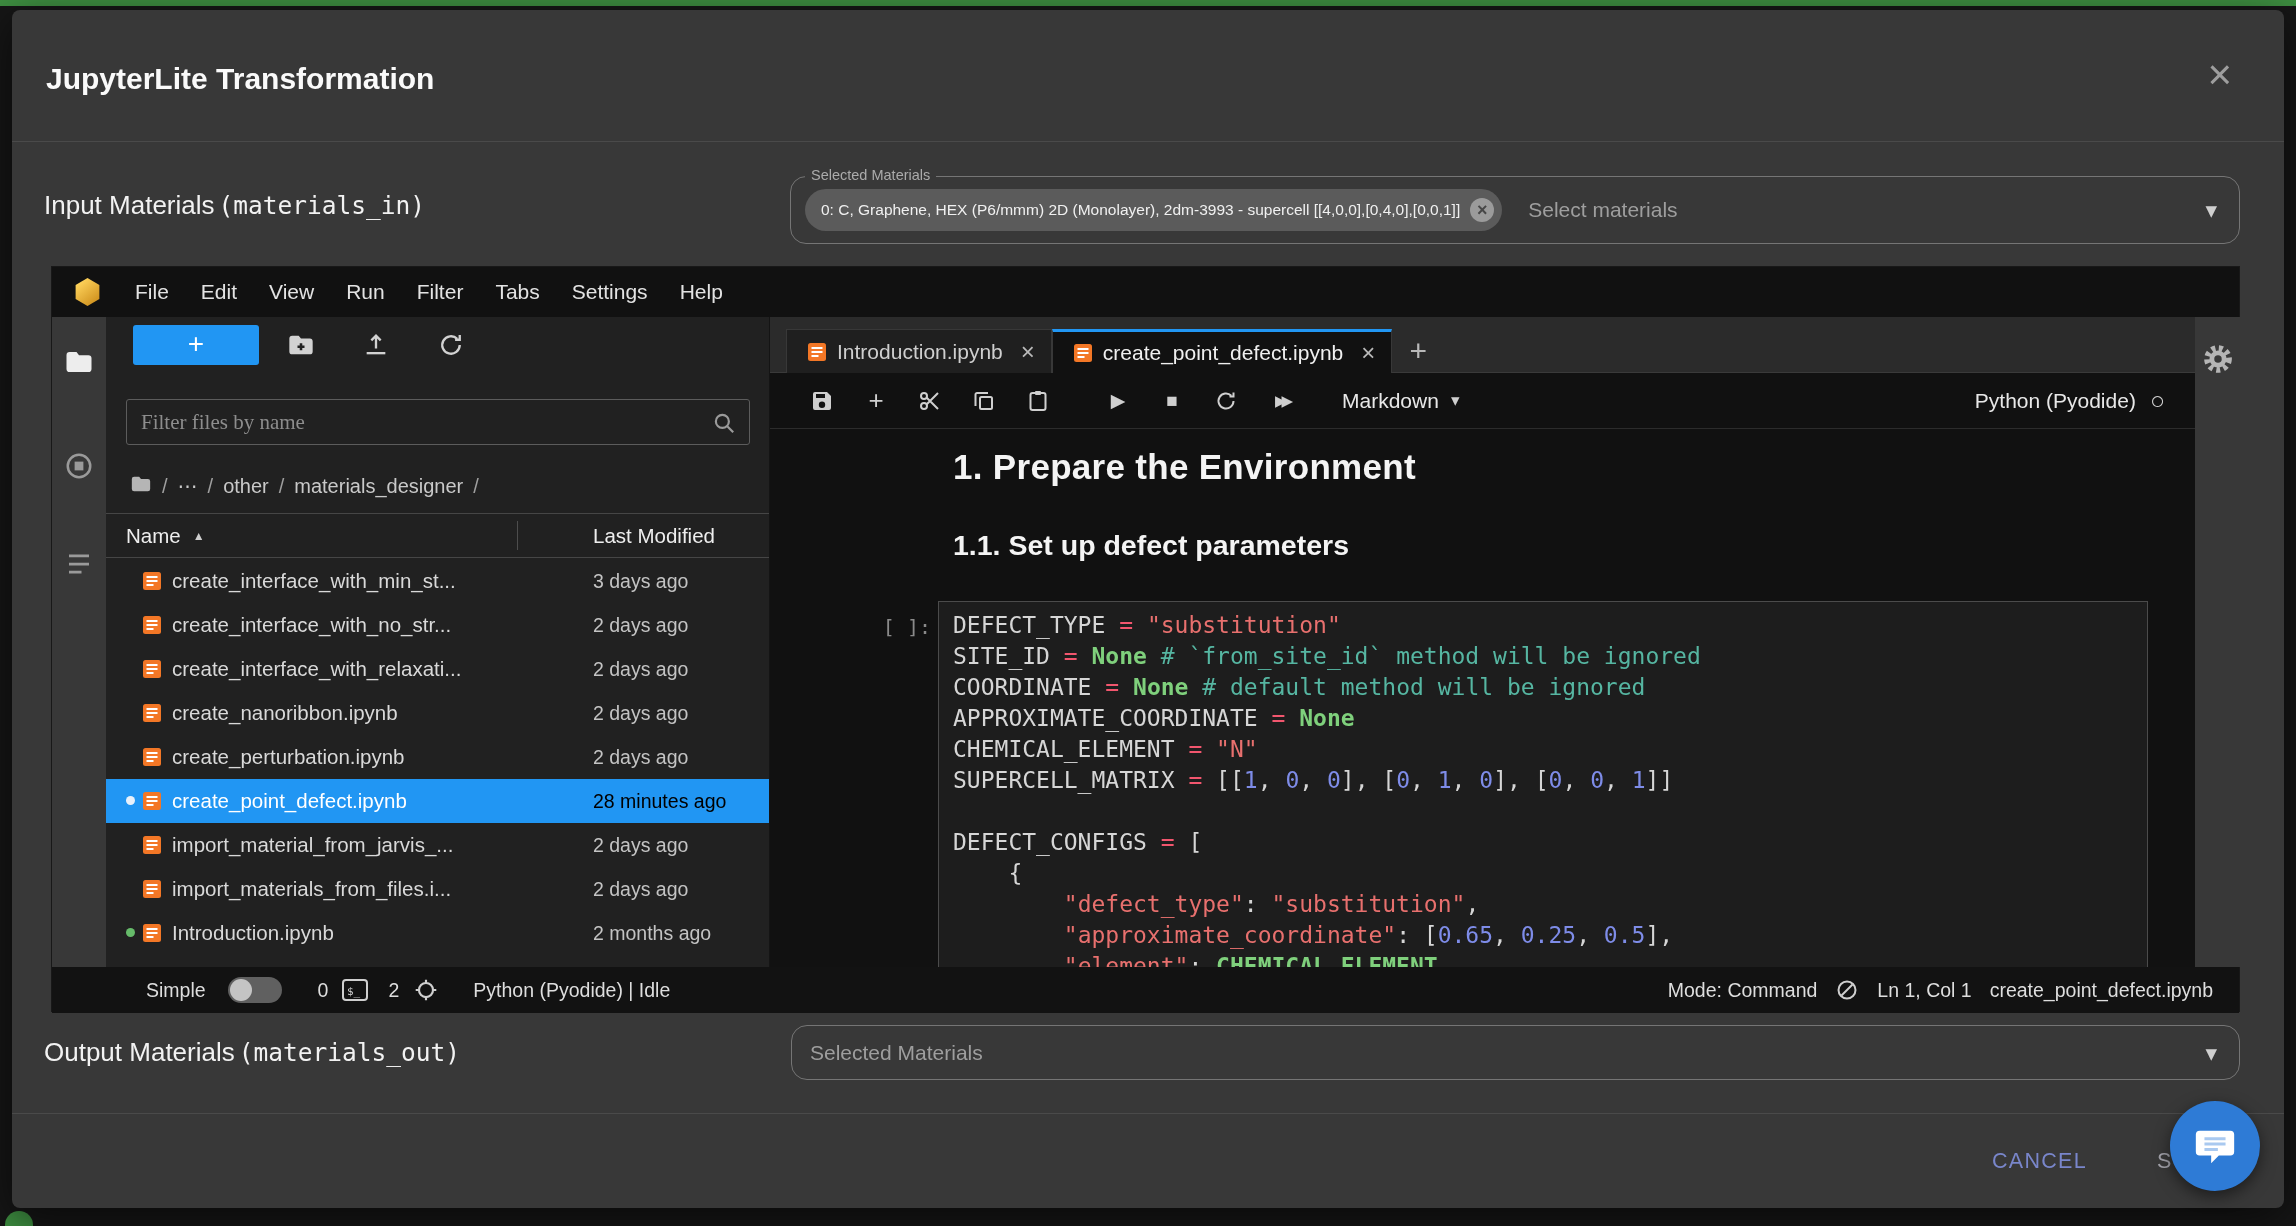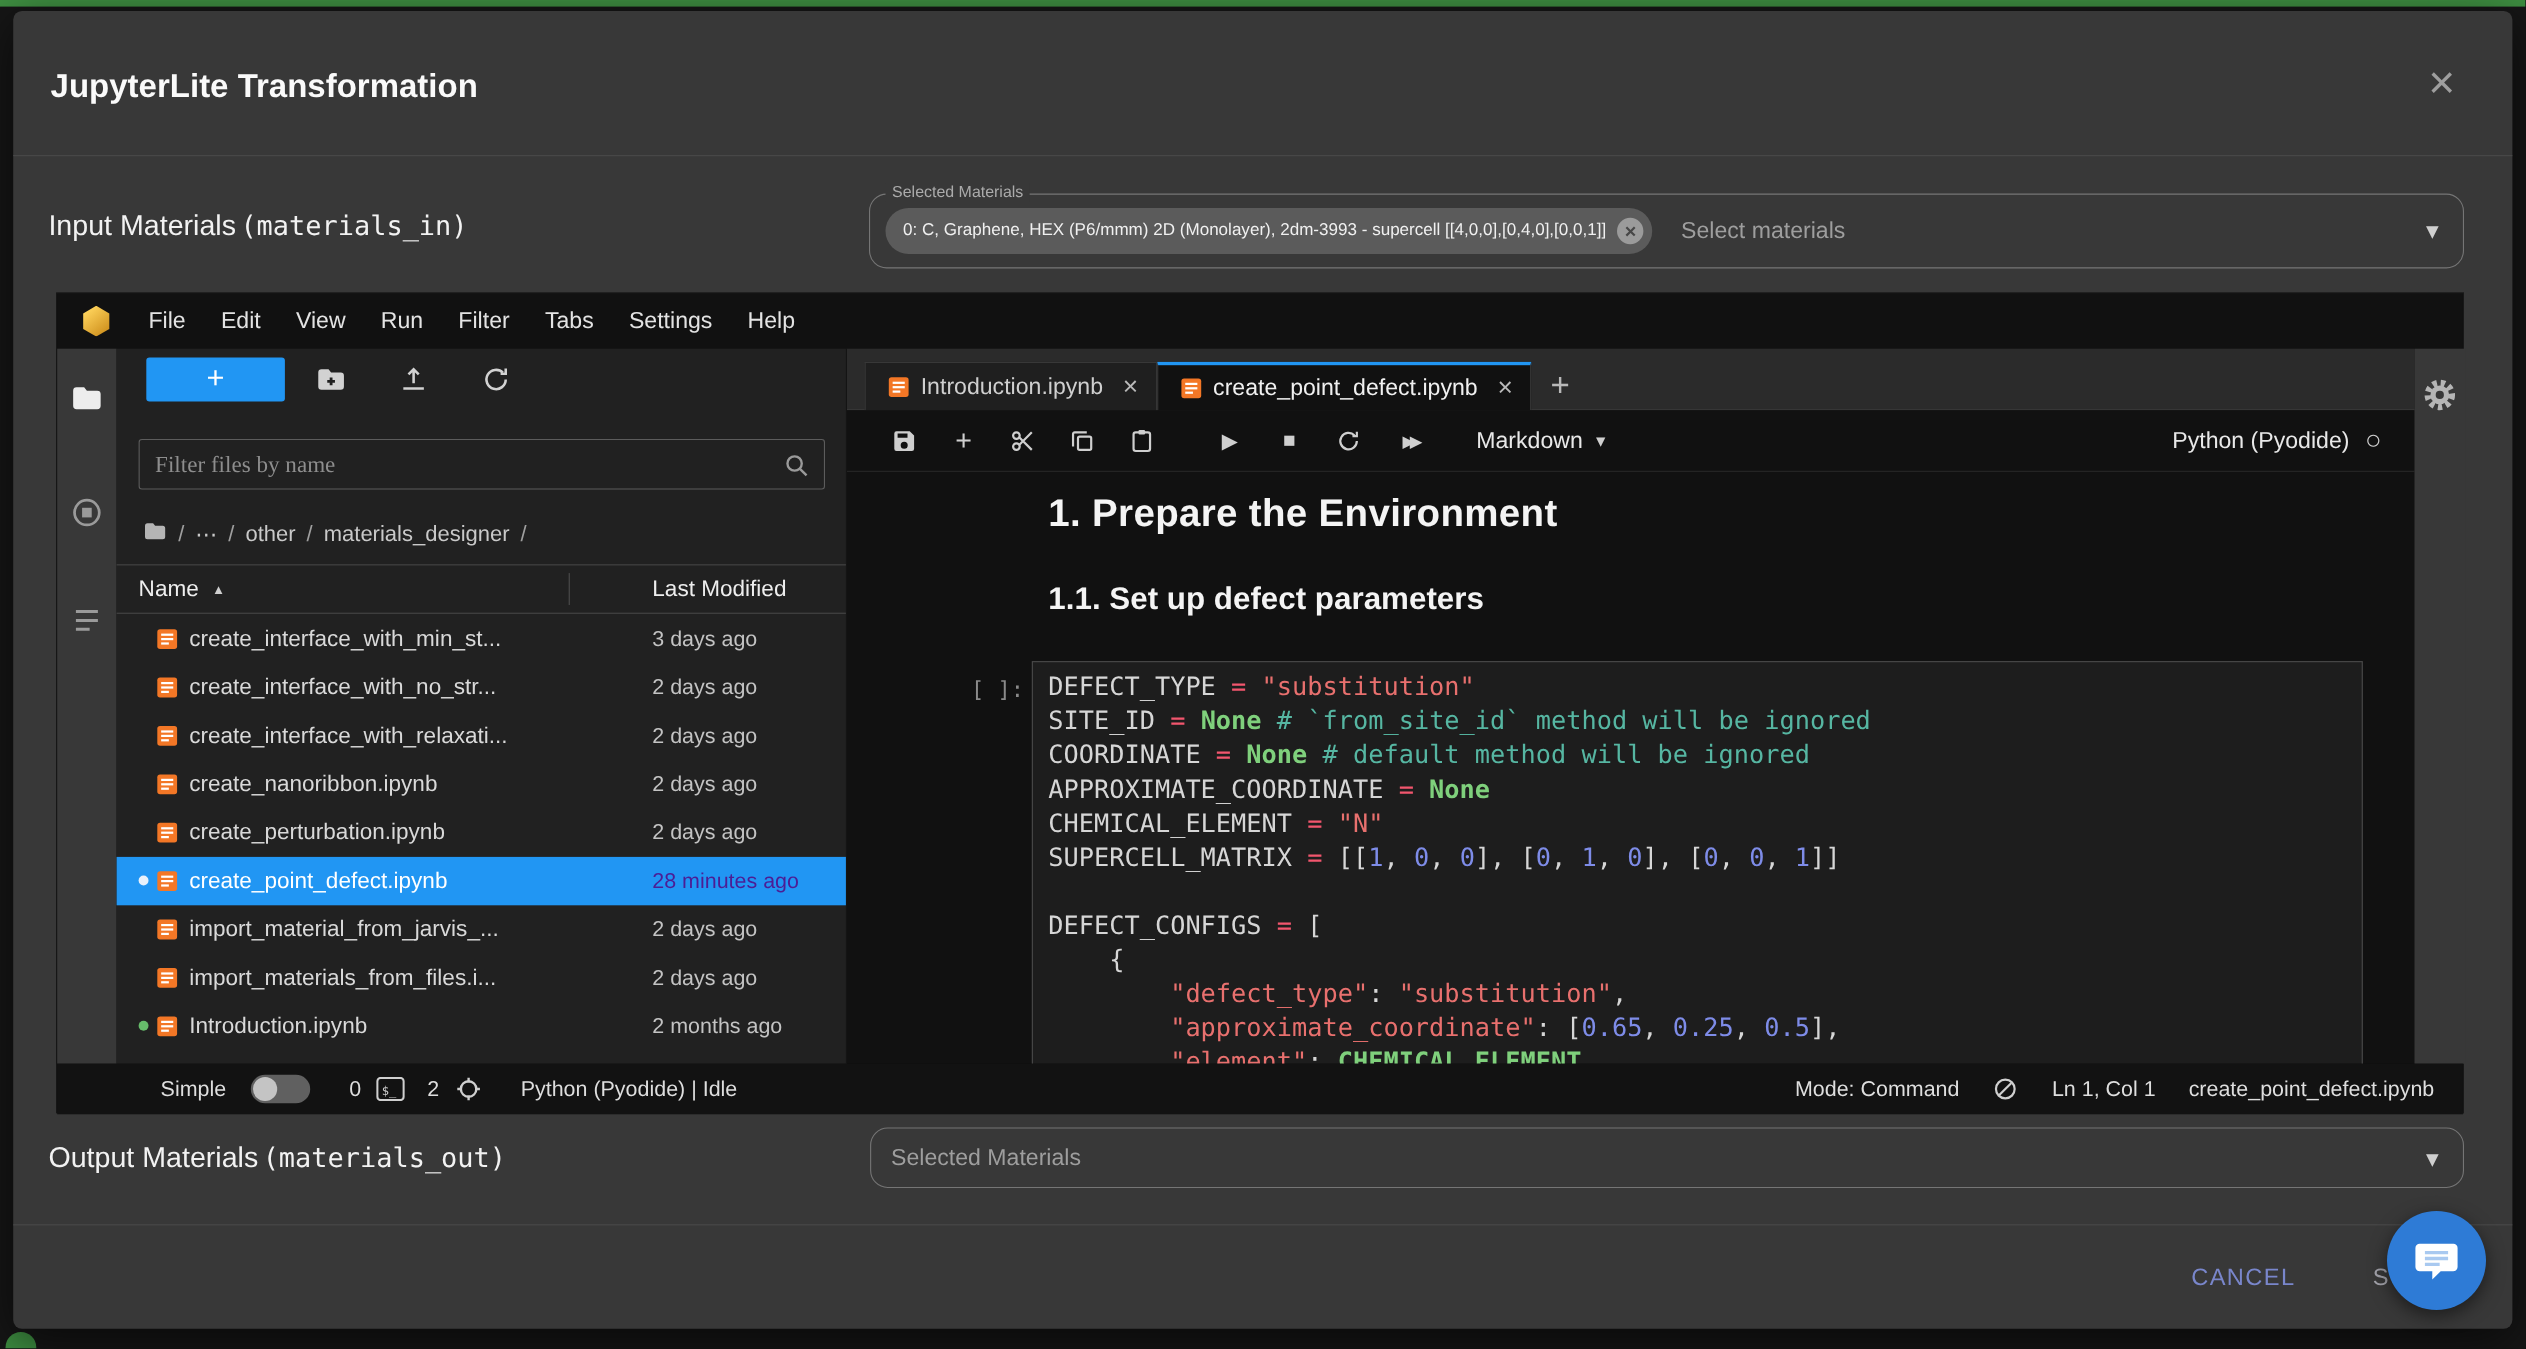--- a/index.html
+++ b/index.html
@@ -76,21 +76,21 @@
   .crumb{color:#c9c9c9;cursor:pointer}
   .fb-header{position:absolute;left:0;top:196px;width:100%;height:45px;border-top:1px solid #464646;border-bottom:1px solid #464646;
              font-size:20.5px;color:#eee}
   .fb-h-name{position:absolute;left:20px;top:0;height:100%;display:flex;align-items:center;cursor:pointer}
   .sort-ico{font-size:12px;margin-left:12px;color:#cfcfcf}
   .fb-h-divider{position:absolute;left:411px;top:7px;bottom:7px;width:1px;background:#4d4d4d}
   .fb-h-mod{position:absolute;left:487px;top:0;height:100%;display:flex;align-items:center;cursor:pointer}
   .fb-list{position:absolute;left:0;top:242px;width:100%}
   .file-row{position:relative;height:44px;display:flex;align-items:center;padding-left:18px;font-size:20.5px;color:#d9d9d9;cursor:pointer}
   .file-row.selected{background:var(--accent_blue);color:#fff}
-  .file-row.selected .ftime{color:#4c1d95}
+  .file-row.selected .ftime{color:#000000}
   .fdot{width:14px;height:44px;position:relative;flex:0 0 auto}
   .fdot.light::after,.fdot.green::after{content:"";position:absolute;left:2px;top:17px;width:9px;height:9px;border-radius:50%}
   .fdot.light::after{background:#e8f1fb}
   .fdot.green::after{background:var(--open_dot_green)}
   .nb-file-ico{width:20px;height:20px;margin-left:4px;display:inline-flex;flex:0 0 auto}
   .fname{margin-left:10px;white-space:nowrap}
   .ftime{position:absolute;left:487px;font-size:19.5px;color:#c3c3c3}
 
   .jl-notebook{width:1425px;position:relative;background:#111;flex:0 0 auto}
   .nb-tabbar{position:absolute;left:0;top:0;width:100%;height:56px;background:#2b2b2b;border-bottom:1px solid #3a3a3a;display:flex}
@@ -134,21 +134,21 @@
   .jl-rightstrip .strip-ico{position:absolute;left:50%;top:26px;transform:translateX(-50%)}
 
   .jl-statusbar{position:absolute;left:0;top:700px;width:100%;height:46px;background:#121212;display:flex;
                 align-items:center;font-size:19.5px;color:#dedede;padding:0 26px 0 94px}
   .sb-toggle{width:54px;height:26px;border-radius:13px;background:#606060;margin-left:22px;position:relative;cursor:pointer;flex:0 0 auto}
   .sb-knob{position:absolute;left:2px;top:2px;width:22px;height:22px;border-radius:50%;background:#c4c4c4}
   .sb-c0{margin-left:36px}
   .sb-ico{display:flex;align-items:center;justify-content:center;margin-left:14px;cursor:pointer}
   .sb-c1{margin-left:20px}
   .sb-status{margin-left:34px;cursor:pointer}
-  .sb-right{margin-left:auto;display:flex;align-items:flex-end;gap:30px}
+  .sb-right{margin-left:auto;display:flex;align-items:flex-end;gap:18px}
   .sb-right .sb-ico{margin-left:0}
 
   
   .footer-divider{position:absolute;left:0;top:1103px;width:100%;height:1px;background:#4a4a4a}
   .dlg-footer{position:absolute;left:0;top:1104px;width:100%;height:94px;display:flex;align-items:center;
               justify-content:flex-end;padding-right:38px;gap:70px}
   .btn{font-size:21.5px;letter-spacing:1.3px;cursor:pointer;background:none;border:none;font-family:"Liberation Sans",sans-serif}
   .btn-cancel{color:var(--cancel_purple)}
   .btn-submit{color:#a2a2aa}
 

